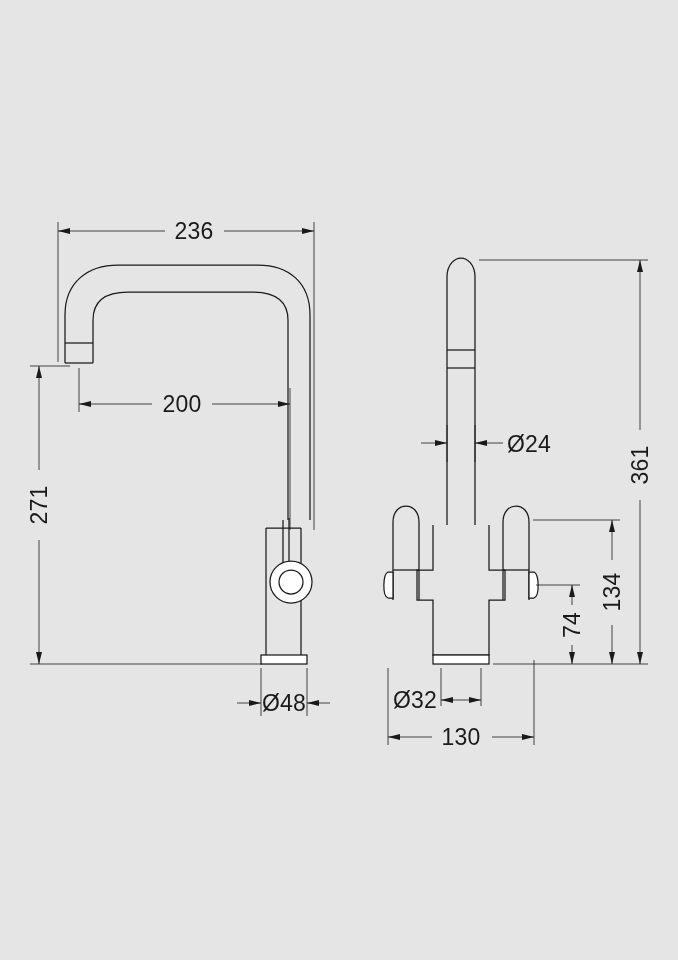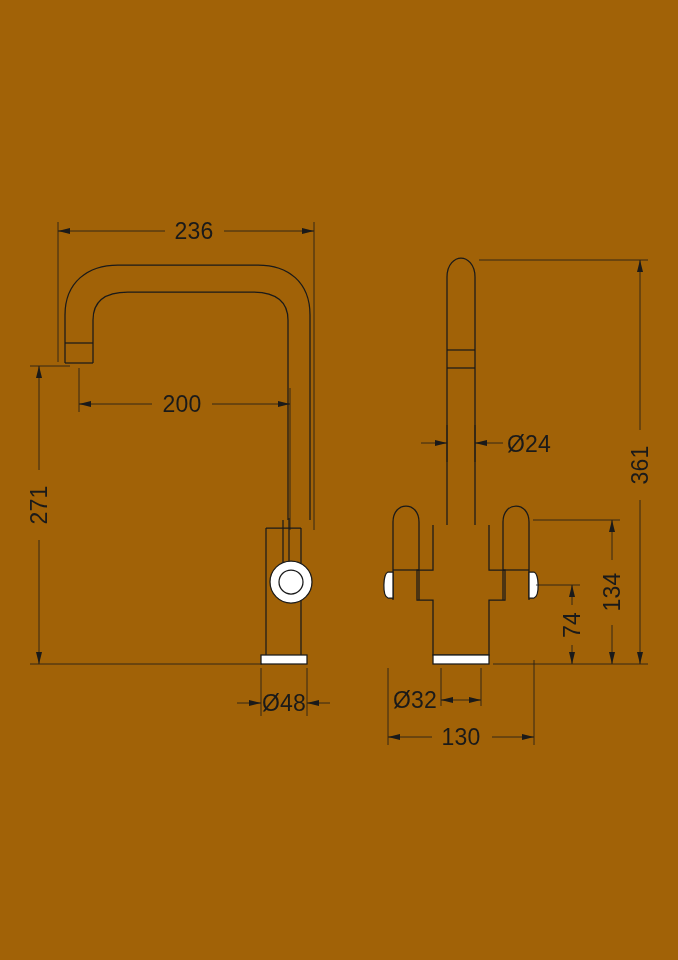--- a/index.html
+++ b/index.html
@@ -10,21 +10,21 @@
   body {
     width: 678px;
     height: 960px;
     font-family: "Liberation Sans", sans-serif;
     overflow: hidden;
   }
   #drawing-root {
     position: relative;
     width: 678px;
     height: 960px;
-    background: #a16207;
+    background: #e5e5e5;
   }
   svg.drawing {
     display: block;
     width: 678px;
     height: 960px;
   }
   .part-line {
     fill: none;
     stroke: #1a1a1a;
     stroke-width: 1.25;

